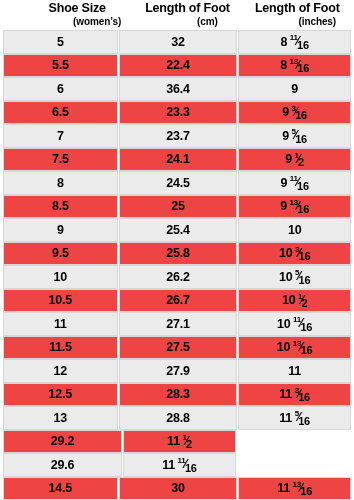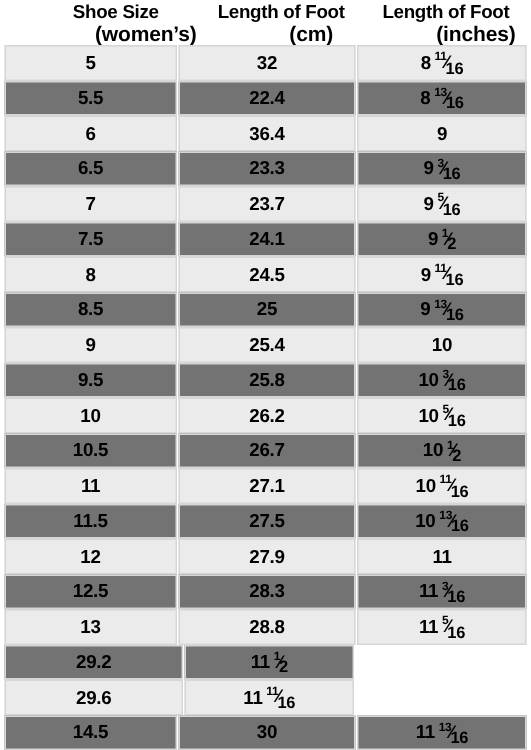--- a/index.html
+++ b/index.html
@@ -45,21 +45,21 @@
   .head-cell.col-inches  { width: 114px; }
 
   .head-title {
     font-size: 12.5px;
     font-weight: bold;
     line-height: 15px;
     letter-spacing: -0.2px;
     white-space: nowrap;
   }
   .head-sub {
-    font-size: 14px;
+    font-size: 10px;
     font-weight: bold;
     line-height: 12px;
     letter-spacing: -0.1px;
     white-space: nowrap;
     padding-left: 40px;
   }
 
   
   .chart-body {
     flex: 1;
@@ -71,21 +71,21 @@
 
   .chart-row {
     display: flex;
     height: 23.5px;
     box-sizing: border-box;
   }
   .chart-row.shade .cell {
     background: #ebebeb;
   }
   .chart-row.plain .cell {
-    background: #737373;
+    background: #ef4444;
   }
 
   .cell {
     box-sizing: border-box;
     display: flex;
     align-items: center;
     justify-content: center;
     border: 1px solid #d6d6d6;
     margin-right: 1px;
     font-size: 12.5px;

